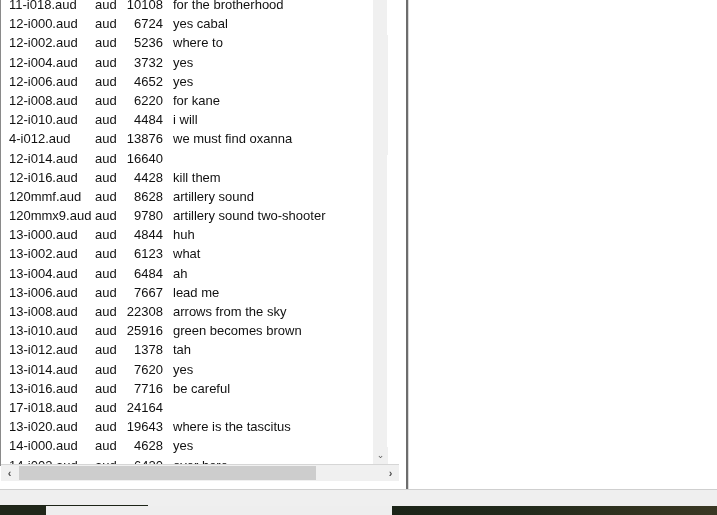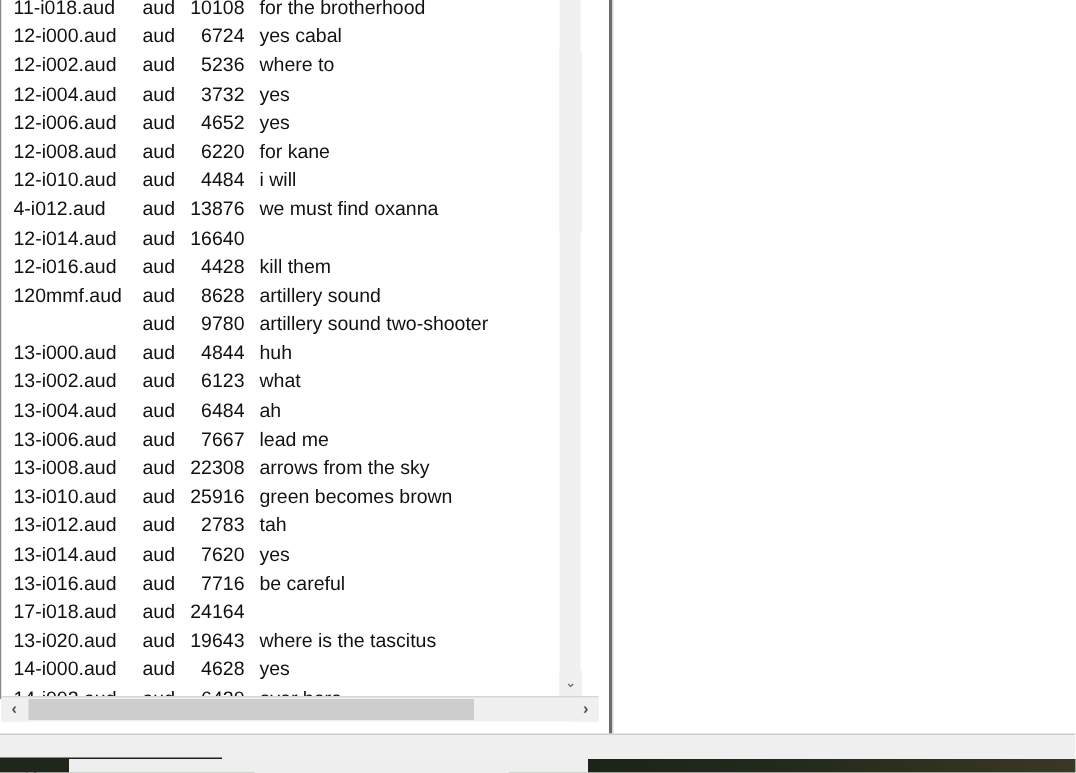--- a/index.html
+++ b/index.html
@@ -306,20 +306,21 @@
           <span class="col-size">4428</span>
           <span class="col-desc">kill them</span>
         </div>
         <div class="list-row">
           <span class="col-name">120mmf.aud</span>
           <span class="col-type">aud</span>
           <span class="col-size">8628</span>
           <span class="col-desc">artillery sound</span>
         </div>
         <div class="list-row">
+          <span class="col-name">120mmx9.aud</span>
           <span class="col-type">aud</span>
           <span class="col-size">9780</span>
           <span class="col-desc">artillery sound two-shooter</span>
         </div>
         <div class="list-row">
           <span class="col-name">13-i000.aud</span>
           <span class="col-type">aud</span>
           <span class="col-size">4844</span>
           <span class="col-desc">huh</span>
         </div>
@@ -349,21 +350,21 @@
         </div>
         <div class="list-row">
           <span class="col-name">13-i010.aud</span>
           <span class="col-type">aud</span>
           <span class="col-size">25916</span>
           <span class="col-desc">green becomes brown</span>
         </div>
         <div class="list-row">
           <span class="col-name">13-i012.aud</span>
           <span class="col-type">aud</span>
-          <span class="col-size">2783</span>
+          <span class="col-size">1378</span>
           <span class="col-desc">tah</span>
         </div>
         <div class="list-row">
           <span class="col-name">13-i014.aud</span>
           <span class="col-type">aud</span>
           <span class="col-size">7620</span>
           <span class="col-desc">yes</span>
         </div>
         <div class="list-row">
           <span class="col-name">13-i016.aud</span>

